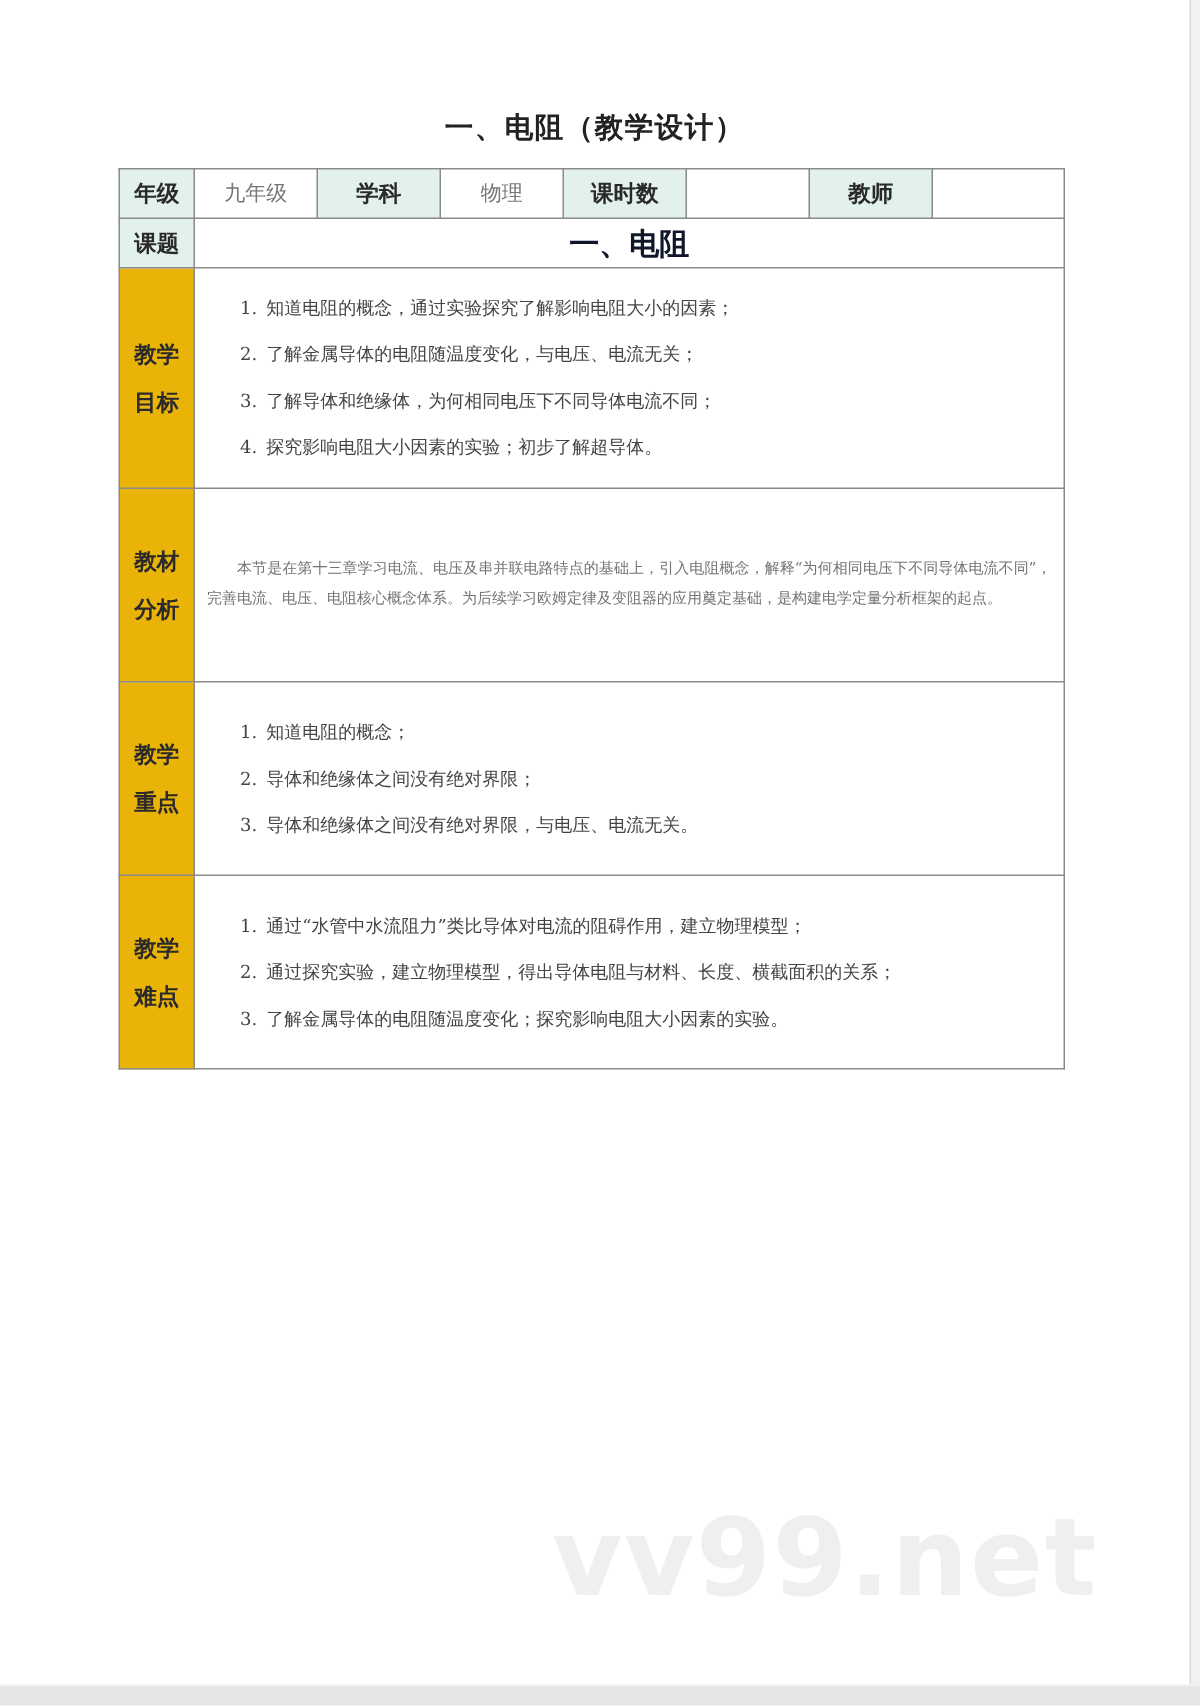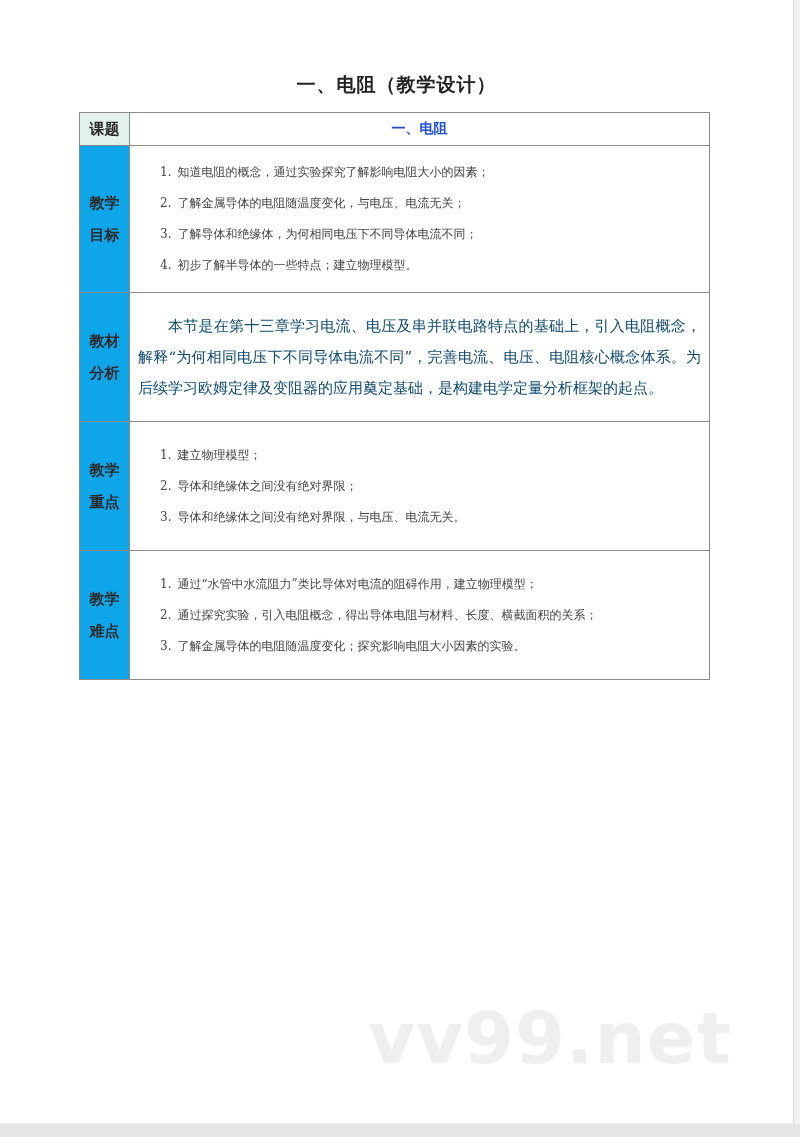--- a/index.html
+++ b/index.html
@@ -68,29 +68,29 @@
     .value {
       font-family: "DejaVu Serif", "Liberation Serif", serif;
       font-size: 14px;
       color: #777;
       text-align: center;
     }
     .row-head td { height: 31px; }
     .row-topic td { height: 32px; }
     .topic-text {
       font-family: "DejaVu Sans", "Liberation Sans", sans-serif;
-      font-size: 14px;
-      font-weight: bold;
-      color: #1d4ed8;
+      font-size: 20px;
+      font-weight: bold;
+      color: #0f172a;
       text-align: center;
     }
     .row-big td { height: 128px; }
     .row-mid td { height: 128px; }
     .side-label {
-      background: #0ea5e9;
+      background: #eab308;
       font-family: "DejaVu Sans", "Liberation Sans", sans-serif;
       font-weight: bold;
       font-size: 15px;
       color: #2a2a2a;
       text-align: center;
       line-height: 32px;
     }
     .side-label span { display: block; }
     .list {
       margin: 0;
@@ -98,23 +98,23 @@
       list-style: none;
       font-size: 12px;
       color: #444;
       line-height: 31px;
     }
     .list li { white-space: nowrap; }
     .list .num { margin-right: 6px; }
     .para {
       margin: 0;
       padding: 0 8px 0 8px;
-      font-size: 15px;
-      color: #0c4a6e;
-      line-height: 31px;
+      font-size: 10px;
+      color: #737373;
+      line-height: 20px;
       text-indent: 2em;
       text-align: justify;
     }
     .watermark {
       position: absolute;
       left: 368px;
       top: 996px;
       font-family: "DejaVu Sans", "Liberation Sans", sans-serif;
       font-weight: bold;
       font-size: 72px;
@@ -135,37 +135,47 @@
       <col style="width:82px">
       <col style="width:82px">
       <col style="width:82px">
       <col style="width:82px">
       <col style="width:82px">
       <col style="width:82px">
       <col style="width:88px">
     </colgroup>
 
     <tbody>
+        <tr class="row-head">
+      <td class="label">年级</td>
+      <td class="value">九年级</td>
+      <td class="label">学科</td>
+      <td class="value">物理</td>
+      <td class="label">课时数</td>
+      <td class="value"></td>
+      <td class="label">教师</td>
+      <td class="value"></td>
+    </tr>
 
     <tr class="row-topic">
       <td class="label">课题</td>
       <td colspan="7" class="topic-text">一、电阻</td>
     </tr>
 
     <tr class="row-big" style="height:147px">
       <td class="side-label">
         <span>教学</span>
         <span>目标</span>
       </td>
       <td colspan="7">
         <ul class="list">
           <li><span class="num">1.</span><span>知道电阻的概念，通过实验探究了解影响电阻大小的因素；</span></li>
           <li><span class="num">2.</span><span>了解金属导体的电阻随温度变化，与电压、电流无关；</span></li>
           <li><span class="num">3.</span><span>了解导体和绝缘体，为何相同电压下不同导体电流不同；</span></li>
-          <li><span class="num">4.</span><span>初步了解半导体的一些特点；建立物理模型。</span></li>
+          <li><span class="num">4.</span><span>探究影响电阻大小因素的实验；初步了解超导体。</span></li>
         </ul>
       </td>
     </tr>
 
     <tr class="row-mid" style="height:129px">
       <td class="side-label">
         <span>教材</span>
         <span>分析</span>
       </td>
       <td colspan="7">
@@ -173,36 +183,36 @@
       </td>
     </tr>
 
     <tr class="row-mid" style="height:129px">
       <td class="side-label">
         <span>教学</span>
         <span>重点</span>
       </td>
       <td colspan="7">
         <ul class="list">
-          <li><span class="num">1.</span><span>建立物理模型；</span></li>
+          <li><span class="num">1.</span><span>知道电阻的概念；</span></li>
           <li><span class="num">2.</span><span>导体和绝缘体之间没有绝对界限；</span></li>
           <li><span class="num">3.</span><span>导体和绝缘体之间没有绝对界限，与电压、电流无关。</span></li>
         </ul>
       </td>
     </tr>
 
     <tr class="row-mid" style="height:121px">
       <td class="side-label">
         <span>教学</span>
         <span>难点</span>
       </td>
       <td colspan="7">
         <ul class="list">
           <li><span class="num">1.</span><span>通过“水管中水流阻力”类比导体对电流的阻碍作用，建立物理模型；</span></li>
-          <li><span class="num">2.</span><span>通过探究实验，引入电阻概念，得出导体电阻与材料、长度、横截面积的关系；</span></li>
+          <li><span class="num">2.</span><span>通过探究实验，建立物理模型，得出导体电阻与材料、长度、横截面积的关系；</span></li>
           <li><span class="num">3.</span><span>了解金属导体的电阻随温度变化；探究影响电阻大小因素的实验。</span></li>
         </ul>
       </td>
     </tr>
   </tbody>
     </table>
 
   <div class="watermark">vv99.net</div>
 </div>
 

